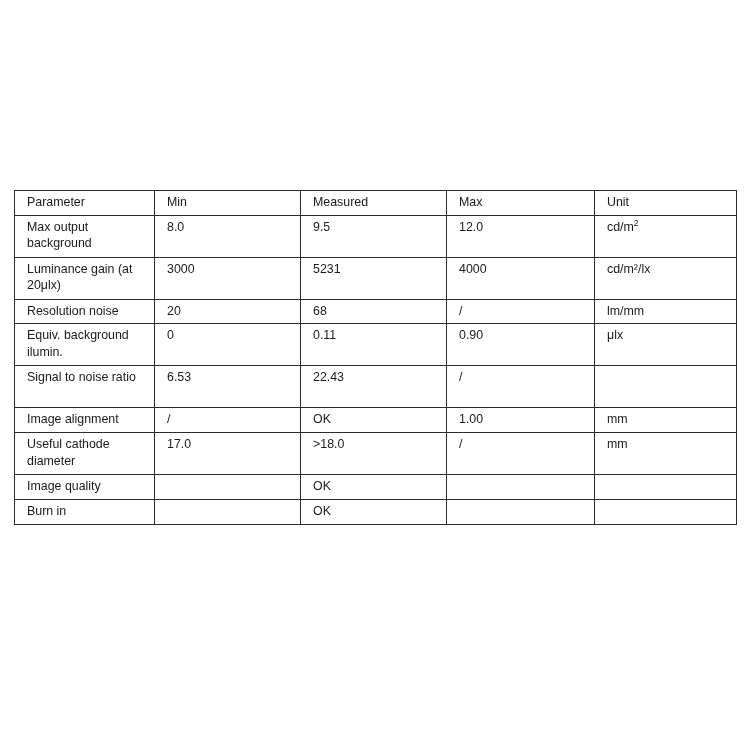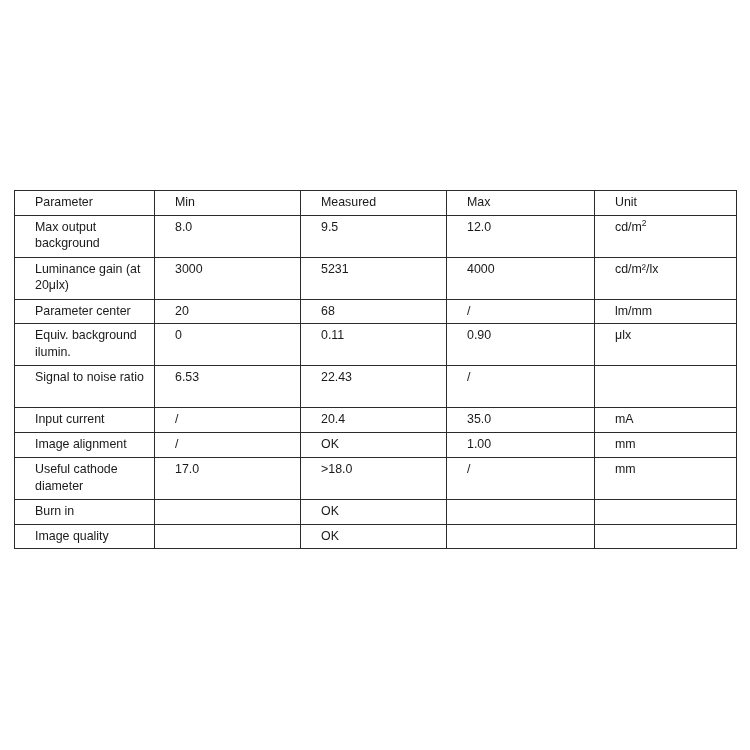--- a/index.html
+++ b/index.html
@@ -27,21 +27,21 @@
   }
   table.spec-table {
     border-collapse: collapse;
     width: 722px;
     table-layout: fixed;
     font-size: 12.4px;
     line-height: 1.35;
   }
   table.spec-table td {
     border: 1px solid #2b2b2b;
-    padding: 3px 5px 4px 20px;
+    padding: 3px 5px 4px 12px;
     vertical-align: top;
     font-weight: normal;
     word-wrap: break-word;
   }
   col.c0 { width: 140px; }
   col.c1 { width: 146px; }
   col.c2 { width: 146px; }
   col.c3 { width: 148px; }
   col.c4 { width: 142px; }
   tr.tall td { height: 34px; }
@@ -85,21 +85,21 @@
 
         <tr class="tall">
           <td>Luminance gain (at 20μlx)</td>
           <td>3000</td>
           <td>5231</td>
           <td>4000</td>
           <td>cd/m²/lx</td>
         </tr>
 
         <tr class="short">
-          <td>Parameter  center</td>
+          <td>Resolution  noise</td>
           <td>20</td>
           <td>68</td>
           <td>/</td>
           <td>lm/mm</td>
         </tr>
 
         <tr class="tall">
           <td>Equiv. background ilumin.</td>
           <td>0</td>
           <td>0.11</td>
@@ -108,54 +108,47 @@
         </tr>
 
         <tr class="tall">
           <td>Signal to noise ratio</td>
           <td>6.53</td>
           <td>22.43</td>
           <td>/</td>
           <td></td>
         </tr>
 
-        <tr class="short">
-          <td>Input current</td>
-          <td>/</td>
-          <td>20.4</td>
-          <td>35.0</td>
-          <td>mA</td>
-        </tr>
 
         <tr class="short">
           <td>Image alignment</td>
           <td>/</td>
           <td>OK</td>
           <td>1.00</td>
           <td>mm</td>
         </tr>
 
         <tr class="tall">
           <td>Useful cathode diameter</td>
           <td>17.0</td>
           <td>&gt;18.0</td>
           <td>/</td>
           <td>mm</td>
         </tr>
 
         <tr class="short">
-          <td>Burn in</td>
+          <td>Image quality</td>
           <td></td>
           <td>OK</td>
           <td></td>
           <td></td>
         </tr>
 
         <tr class="short">
-          <td>Image quality</td>
+          <td>Burn in</td>
           <td></td>
           <td>OK</td>
           <td></td>
           <td></td>
         </tr>
       </tbody>
     </table>
   </div>
 </div>
 

